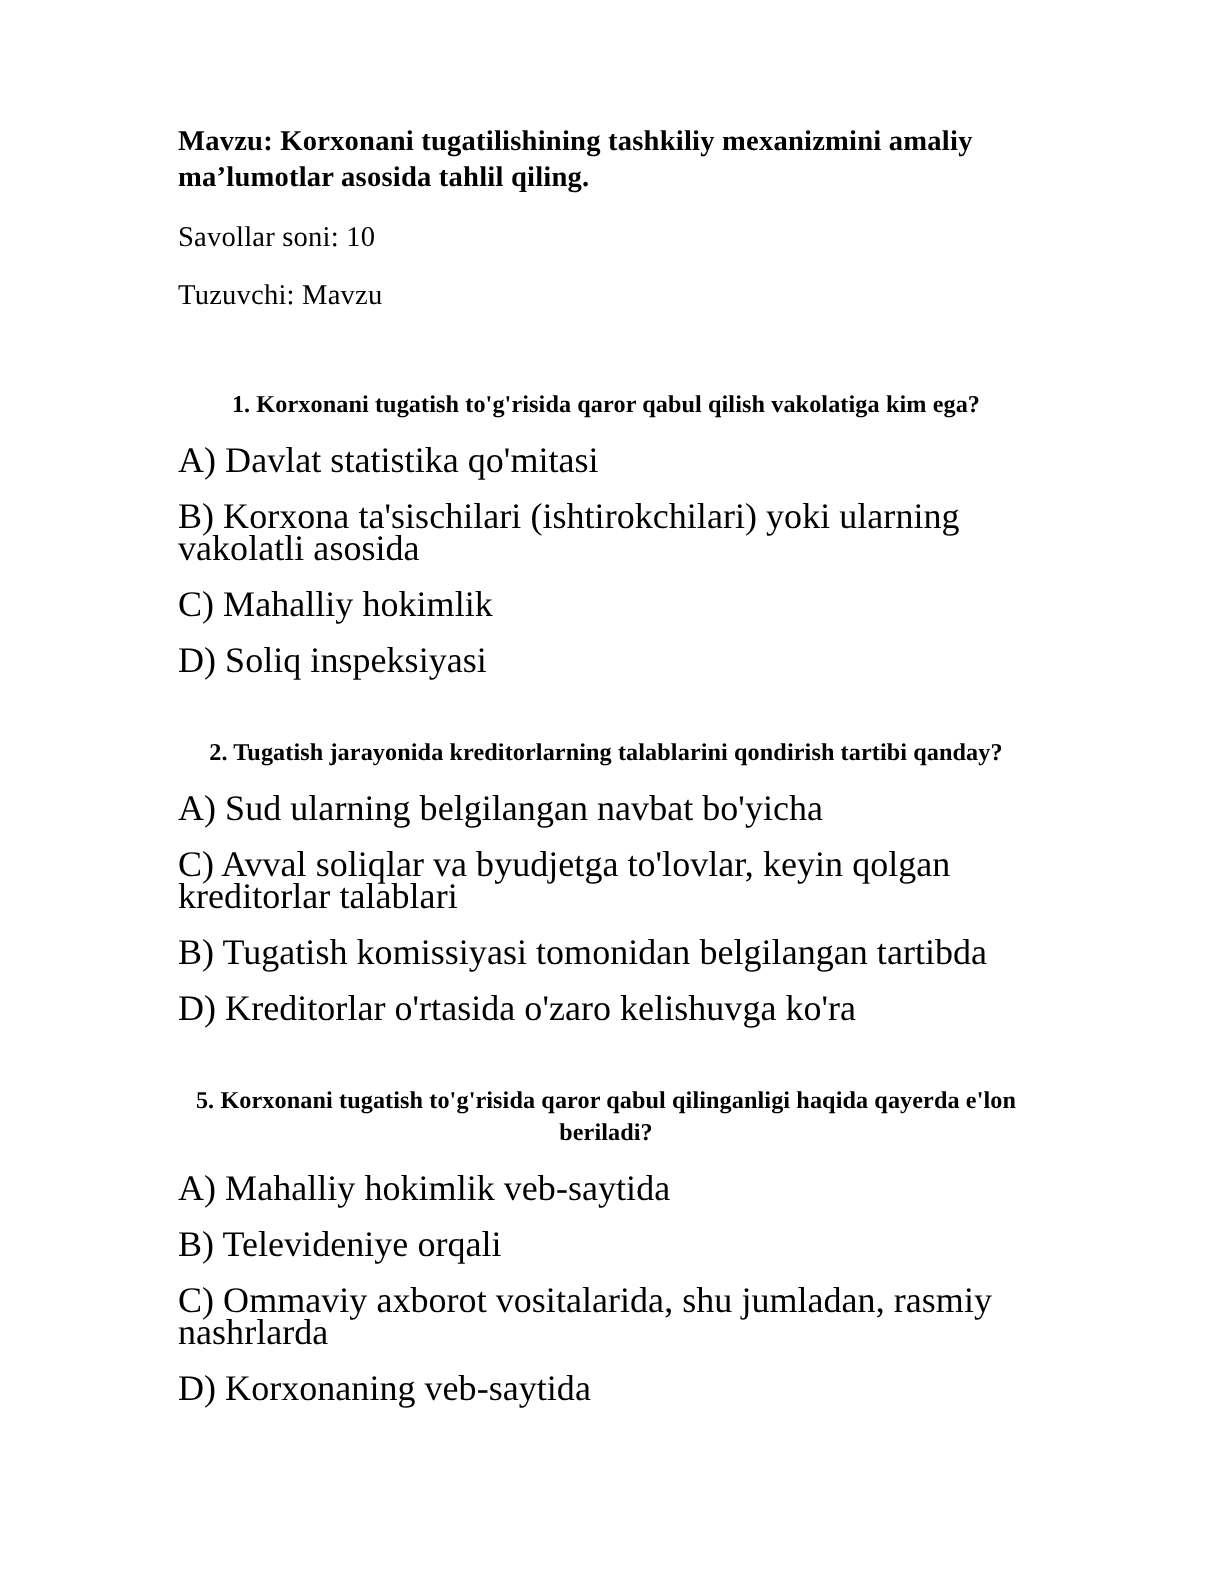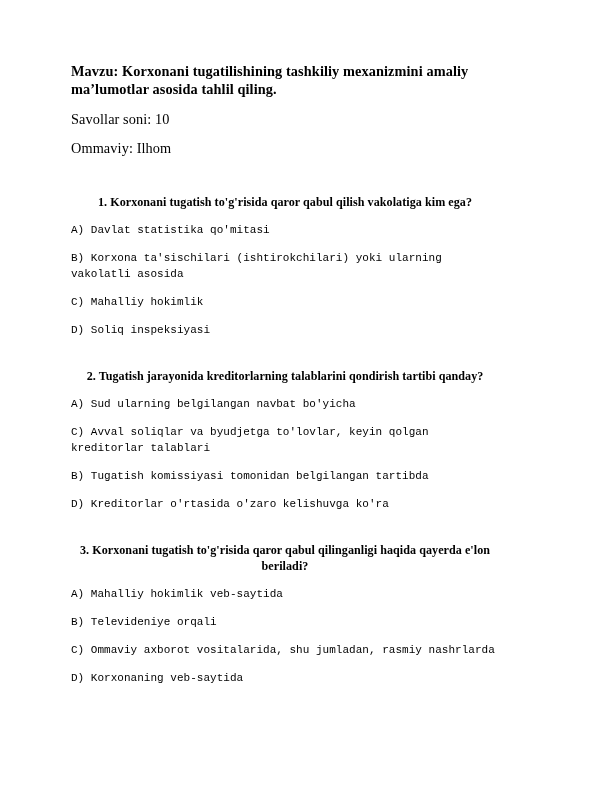--- a/index.html
+++ b/index.html
@@ -20,21 +20,21 @@
     position: relative;
     width: 612px;
     height: 792px;
     background: #ffffff;
     box-sizing: border-box;
     overflow: hidden;
   }
 
   .content {
     position: absolute;
-    left: 71px;
+    left: 89px;
     top: 62px;
     width: 428px;
   }
 
   
   .doc-title {
     font-size: 14.3px;
     font-weight: bold;
     line-height: 18px;
     margin: 0 0 12px 0;
@@ -65,64 +65,63 @@
   .question-heading {
     font-size: 12.1px;
     font-weight: bold;
     line-height: 16px;
     margin: 0 0 8px 0;
     letter-spacing: 0.05px;
     text-align: center;
   }
 
   .option {
-    font-size: 11px;
+    font-size: 18px;
     font-weight: normal;
     line-height: 16px;
     margin: 12px 0 10px 0;
     letter-spacing: 0.02px;
-    font-family: Liberation Mono, monospace;
   }
 
   .option:last-child {
     margin-bottom: 0;
   }
 </style>
 </head>
 <body>
 
 <div class="page">
   <div class="content">
 
     <h1 class="doc-title">Mavzu: Korxonani tugatilishining tashkiliy mexanizmini amaliy ma’lumotlar asosida tahlil qiling.</h1>
 
     <p class="meta-line">Savollar soni: 10</p>
 
-    <p class="meta-line">Ommaviy: Ilhom</p>
+    <p class="meta-line">Tuzuvchi: Mavzu</p>
 
     <div class="header-gap"></div>
 
     <div class="question-block">
       <p class="question-heading">1. Korxonani tugatish to'g'risida qaror qabul qilish vakolatiga kim ega?</p>
       <p class="option">A) Davlat statistika qo'mitasi</p>
       <p class="option">B) Korxona ta'sischilari (ishtirokchilari) yoki ularning vakolatli asosida</p>
       <p class="option">C) Mahalliy hokimlik</p>
       <p class="option">D) Soliq inspeksiyasi</p>
     </div>
 
     <div class="question-block">
       <p class="question-heading">2. Tugatish jarayonida kreditorlarning talablarini qondirish tartibi qanday?</p>
       <p class="option">A) Sud ularning belgilangan navbat bo'yicha</p>
       <p class="option">C) Avval soliqlar va byudjetga to'lovlar, keyin qolgan kreditorlar talablari</p>
       <p class="option">B) Tugatish komissiyasi tomonidan belgilangan tartibda</p>
       <p class="option">D) Kreditorlar o'rtasida o'zaro kelishuvga ko'ra</p>
     </div>
 
     <div class="question-block">
-      <p class="question-heading">3. Korxonani tugatish to'g'risida qaror qabul qilinganligi haqida qayerda e'lon beriladi?</p>
+      <p class="question-heading">5. Korxonani tugatish to'g'risida qaror qabul qilinganligi haqida qayerda e'lon beriladi?</p>
       <p class="option">A) Mahalliy hokimlik veb-saytida</p>
       <p class="option">B) Televideniye orqali</p>
       <p class="option">C) Ommaviy axborot vositalarida, shu jumladan, rasmiy nashrlarda</p>
       <p class="option">D) Korxonaning veb-saytida</p>
     </div>
 
   </div>
 </div>
 
 </body></html>

